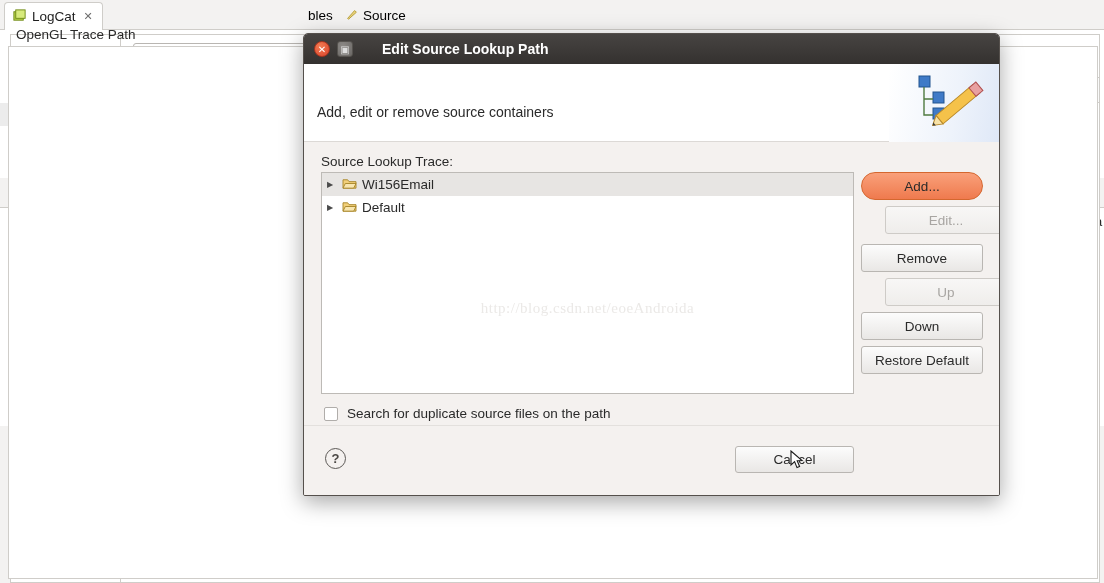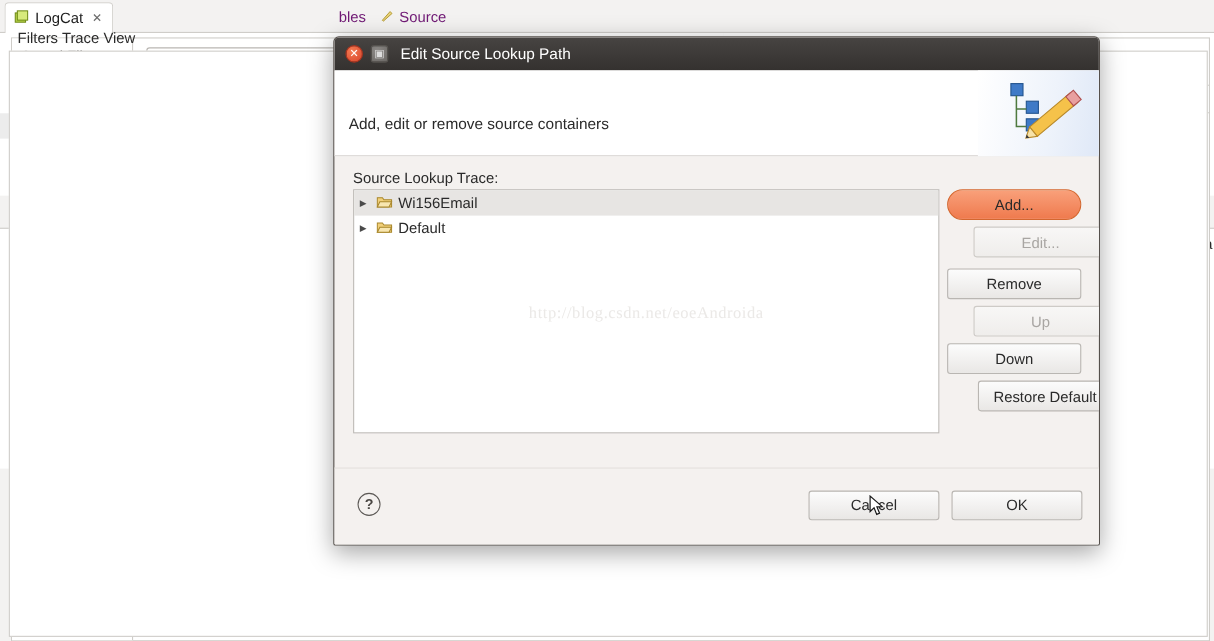--- a/index.html
+++ b/index.html
@@ -83,60 +83,60 @@
   #logcat-table { position: absolute; left: 0; top: 42px; right:0; bottom:0; }
   .lc-head { display:flex; height: 26px; border-top:1px solid #cfcdc9; border-bottom:1px solid #cfcdc9; background:#fafafa; }
   .lc-head div { font-size: 13.5px; padding: 4px 0 0 8px; border-right: 1px solid #d9d7d4; color:#2a2a2a; }
   .lc-row { display:flex; height: 21px; color:#d2691e; font-family:"Liberation Mono", monospace; font-size: 12.5px; }
   .lc-row div { padding: 2px 0 0 8px; white-space:nowrap; overflow:hidden; }
   .c-level { width: 48px; } .c-time { width: 60px; } .c-pid { width: 48px; }
   .c-tid { width: 55px; } .c-app { width: 170px; } .c-tag { width: 140px; }
 
   
   #br-view { left: 658px; top: 426px; width: 446px; height: 157px; background:#f3f2f1; border:none; }
-  #br-tabs { position:absolute; left: 0; top: 2px; right:0; height: 26px; display:flex; align-items:center; gap:6px; font-size:13.5px; color:#701a75; }
+  #br-tabs { position:absolute; left: 0; top: 2px; right:0; height: 26px; display:flex; align-items:center; gap:6px; font-size:13.5px; color:#000000; }
   #br-body { position:absolute; left: 8px; top: 46px; right: 6px; bottom: 4px; background:#fff; border:1px solid #cfcdc9; }
   #opengl-label { position:absolute; left: 16px; top: 27px; font-size: 13.5px; color:#2a2a2a; }
 
   
   #dialog {
     position:absolute; left: 303px; top: 33px; width: 697px; height: 463px;
     background: #f4f1ef;
     border: 1px solid #55504c;
     box-shadow: 0 6px 22px rgba(0,0,0,.35);
     border-radius: 5px 5px 2px 2px;
     overflow: hidden;
   }
   #dlg-titlebar {
     position:relative; height: 30px;
     background: linear-gradient(#474442, #34312f);
     display:flex; align-items:center; padding-left: 10px; gap: 7px;
   }
   .tbbtn { width: 16px; height: 16px; border-radius: 50%; display:flex; align-items:center; justify-content:center; font-size:10px; }
   #dlg-close { background: radial-gradient(circle at 35% 30%, #f47b52, #d8442b); color:#fff; border:1px solid #a8341f; }
   #dlg-max { background: radial-gradient(circle at 35% 30%, #8d8a87, #6a6764); color:#ddd; border:1px solid #56534f; border-radius:3px; }
-  #dlg-title { color:#fff; font-weight: normal; font-size: 14px; margin-left: 4px; }
+  #dlg-title { color:#fff; font-weight: bold; font-size: 14px; margin-left: 22px; }
 
   #dlg-header { position:relative; height: 78px; background:#ffffff; border-bottom: 1px solid #dcd9d6; }
   #dlg-h1 { position:absolute; left: 13px; top: 13px; font-weight:bold; font-size:14.5px; color:#1e1e1e; }
   #dlg-h2 { position:absolute; left: 13px; top: 40px; font-size:14px; color:#2a2a2a; }
   #dlg-banner-icon { position:absolute; right: 0; top: 0; width: 110px; height: 78px;
       background: linear-gradient(100deg,#ffffff 0%,#eef3fb 60%,#dfe8f7 100%); }
 
   #dlg-body { position: relative; height: 355px; }
   #lbl-path { position:absolute; left: 17px; top: 12px; font-size: 13.5px; }
   #list-box {
     position:absolute; left: 17px; top: 30px; width: 533px; height: 222px;
     background:#fff; border: 1px solid #bdbab6;
   }
   .litem { height: 23px; display:flex; align-items:center; gap:5px; padding-left:5px; font-size: 13.5px; }
   .litem.sel { background:#e7e5e3; }
   .arrow { width: 10px; color:#4a4a4a; font-size: 8px; }
   #watermark {
-    position:absolute; left: 0; right: 0; top: 104px; text-align:center;
+    position:absolute; left: 0; right: 0; top: 127px; text-align:center;
     font-family: "Liberation Serif", serif; font-size: 15px; color: #ebe9e7; letter-spacing: .5px;
     pointer-events:none;
   }
   .dbtn {
     position:absolute; left: 557px; width: 122px; height: 28px;
     display:flex; align-items:center; justify-content:center;
     font-size: 13.5px; color:#2a2a2a;
     background: linear-gradient(#fcfcfc,#e9e7e5);
     border: 1px solid #b9b6b2; border-radius: 3px;
   }
@@ -459,21 +459,21 @@
       </div>
       <div style="position:absolute;left:345px;display:flex;align-items:center;gap:4px;">
         <span>
           <svg width="14" height="14" viewBox="0 0 16 16">
               <path d="M3 13l8-9 2 2-9 8z" fill="#e8d27a" stroke="#b39a34"></path>
             </svg>
         </span>
         <span>Source</span>
       </div>
     </div>
-    <div id="opengl-label">Filters Trace View</div>
+    <div id="opengl-label">OpenGL Trace Path</div>
     <div id="br-body"></div>
   </div>
 
   <div id="dialog">
 
     <div id="dlg-titlebar">
       <span class="tbbtn" id="dlg-close">✕</span>
       <span class="tbbtn" id="dlg-max">▣</span>
       <span id="dlg-title">Edit Source Lookup Path</span>
     </div>
@@ -523,27 +523,30 @@
           <span>Default</span>
         </div>
         <div id="watermark">http://blog.csdn.net/eoeAndroida</div>
       </div>
 
       <div class="dbtn primary" style="top:30px;">Add...</div>
       <div class="dbtn disabled" style="top:64px;">Edit...</div>
       <div class="dbtn disabled" style="top:136px;">Up</div>
       <div class="dbtn" style="top:102px;">Remove</div>
       <div class="dbtn" style="top:170px;">Down</div>
-      <div class="dbtn" style="top:204px;margin-left:28px;">Restore Default</div>
-
+      <div class="dbtn" style="top:204px;">Restore Default</div>
+
+      <div id="chk-row">
+        <span id="chk-box"></span>
+        <span>Search for duplicate source files on the path</span>
+      </div>
 
       <div id="dlg-footer">
         <div id="help-icon">?</div>
         <div class="fbtn" id="btn-cancel">Cancel</div>
-        <div class="fbtn" id="btn-ok">OK</div>
       </div>
     </div>
   </div>
 
   <div id="cursor">
     <svg width="14" height="20" viewBox="0 0 14 20">
       <path d="M1 1 L1 15 L4.6 11.6 L7 17.6 L9.6 16.5 L7.2 10.8 L12 10.6 Z" fill="#ffffff" stroke="#1a1a1a" stroke-width="1.1"></path>
     </svg>
   </div>
 

